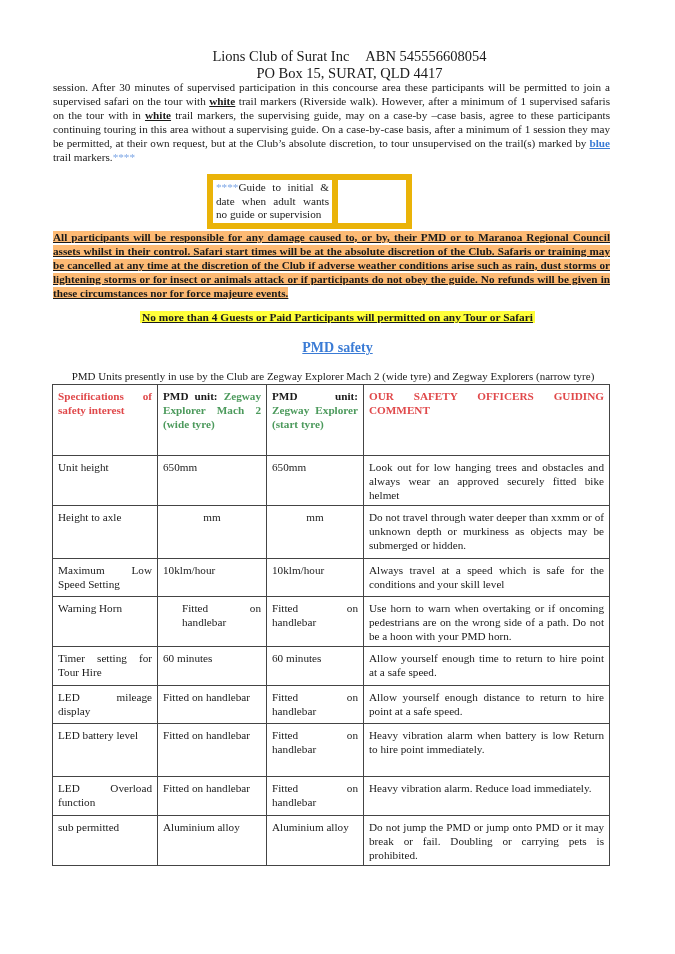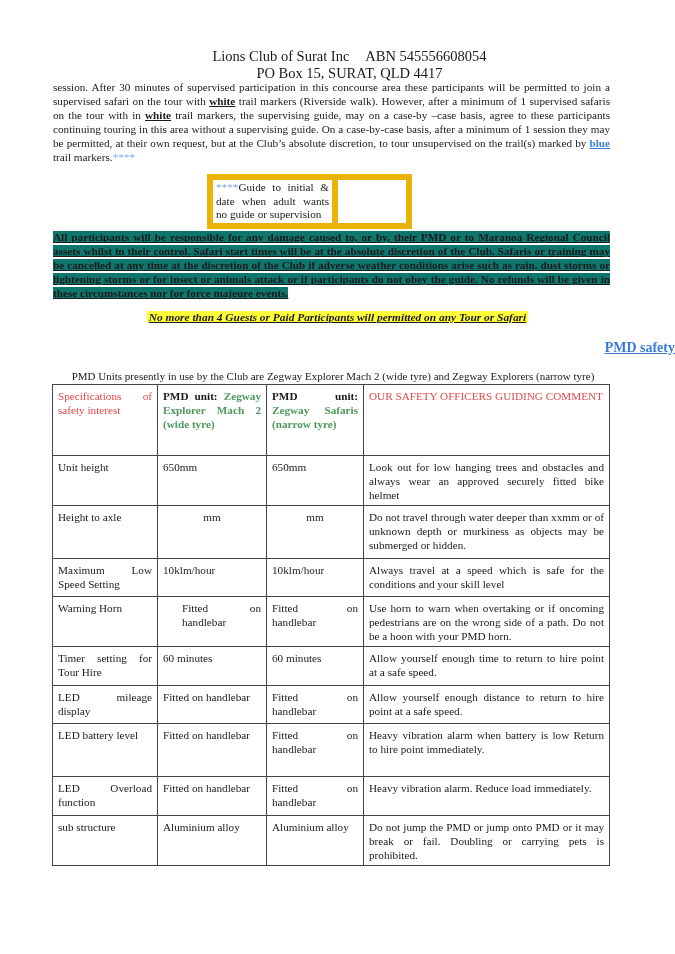--- a/index.html
+++ b/index.html
@@ -20,45 +20,45 @@
     position: absolute; left: 207px; top: 174px; width: 205px; height: 42px;
     border: 1px solid #444; border-collapse: collapse; font-size: 11.2px; line-height: 13.5px;
   }
   .guide-table td { border: 6px solid #eab308; vertical-align: top; padding: 1px 3px; }
   .guide-table td.left { width: 113px; text-align: justify; text-align-last: left; }
   .guide-table .stars { color: #7ea7e6; }
   .warn {
     position: absolute; left: 53px; width: 557px; top: 230px;
     font-size: 11.2px; line-height: 14px; font-weight: bold; text-align: justify; text-align-last: left;
   }
-  .warn span { background: #0f766e; text-decoration: underline; }
+  .warn span { background: #fdba74; text-decoration: underline; }
   .yellow {
     position: absolute; top: 311px; left: 0; width: 675px; text-align: center;
-    font-size: 11.4px; font-weight: bold; font-style: italic;
+    font-size: 11.4px; font-weight: bold;
   }
   .yellow span { background: #ffff3a; text-decoration: underline; padding: 0 2px; }
   .pmd-title {
-    position: absolute; top: 340px; left: 0; width: 675px; text-align: right;
+    position: absolute; top: 340px; left: 0; width: 675px; text-align: center;
     font-size: 14px; font-weight: bold; color: #3a7bd5; text-decoration: underline;
   }
   .units-line {
     position: absolute; top: 370px; left: 53px; width: 560px; font-size: 11px; white-space: nowrap; text-align: center;
   }
   table.spec {
     position: absolute; top: 384px; left: 52px; width: 558px;
     border-collapse: collapse; font-size: 11.2px; line-height: 14px;
   }
   table.spec td { border: 1px solid #444; vertical-align: top; padding: 4px 5px 3px 5px; }
   table.spec td.c1 { width: 94px; text-align: justify; text-align-last: left; }
   table.spec td.c2 { width: 79px; text-align: justify; text-align-last: left; }
   table.spec td.c3 { width: 86px; text-align: justify; text-align-last: left; }
   table.spec td.c4 { text-align: justify; text-align-last: left; }
   table.spec td.center { text-align: center; text-align-last: center; }
   table.spec td.indent { padding-left: 24px; }
-  .red { color: #e0494b; font-weight: normal; margin-left: 13px; }
+  .red { color: #e0494b; font-weight: bold; margin-left: 13px; }
   .green { color: #4c9a5c; font-weight: bold; }
   .blk { color: #1a1a1a; font-weight: bold; }
 </style>
 </head>
 <body>
 
 <div class="header">
   <div class="l1">
     <span>Lions Club of Surat Inc</span><span class="gap"></span><span>ABN 545556608054</span>
   </div>
@@ -82,21 +82,21 @@
 
 <div class="pmd-title">PMD safety</div>
 
 <div class="units-line">PMD Units presently in use by the Club are Zegway Explorer Mach 2 (wide tyre)   and Zegway Explorers (narrow tyre)</div>
 
 <table class="spec">
   <tbody>
       <tr style="height:71px;">
     <td class="c1 red">Specifications of safety interest</td>
     <td class="c2"><span class="blk">PMD unit:</span> <span class="green">Zegway Explorer Mach 2 (wide tyre)</span></td>
-    <td class="c3"><span class="blk">PMD unit:</span> <span class="green">Zegway Safaris (narrow tyre)</span></td>
+    <td class="c3"><span class="blk">PMD unit:</span> <span class="green">Zegway Explorer (start tyre)</span></td>
     <td class="c4 red">OUR SAFETY OFFICERS GUIDING COMMENT</td>
   </tr>
   <tr style="height:39px;">
     <td class="c1">Unit height</td>
     <td class="c2">650mm</td>
     <td class="c3">650mm</td>
     <td class="c4">Look out for low hanging trees and obstacles and always wear an approved securely fitted bike helmet</td>
   </tr>
   <tr style="height:53px;">
     <td class="c1">Height to axle</td>
@@ -134,19 +134,19 @@
     <td class="c3">Fitted on handlebar</td>
     <td class="c4">Heavy vibration alarm when battery is low Return to hire point immediately.</td>
   </tr>
   <tr style="height:39px;">
     <td class="c1">LED Overload function</td>
     <td class="c2">Fitted on handlebar</td>
     <td class="c3">Fitted on handlebar</td>
     <td class="c4">Heavy vibration alarm. Reduce load immediately.</td>
   </tr>
   <tr style="height:38px;">
-    <td class="c1">sub structure</td>
+    <td class="c1">sub permitted</td>
     <td class="c2">Aluminium alloy</td>
     <td class="c3">Aluminium alloy</td>
     <td class="c4">Do not jump the PMD or jump onto PMD or it may break or fail. Doubling or carrying pets is prohibited.</td>
   </tr>
 </tbody>
   </table>
 
 </body></html>

